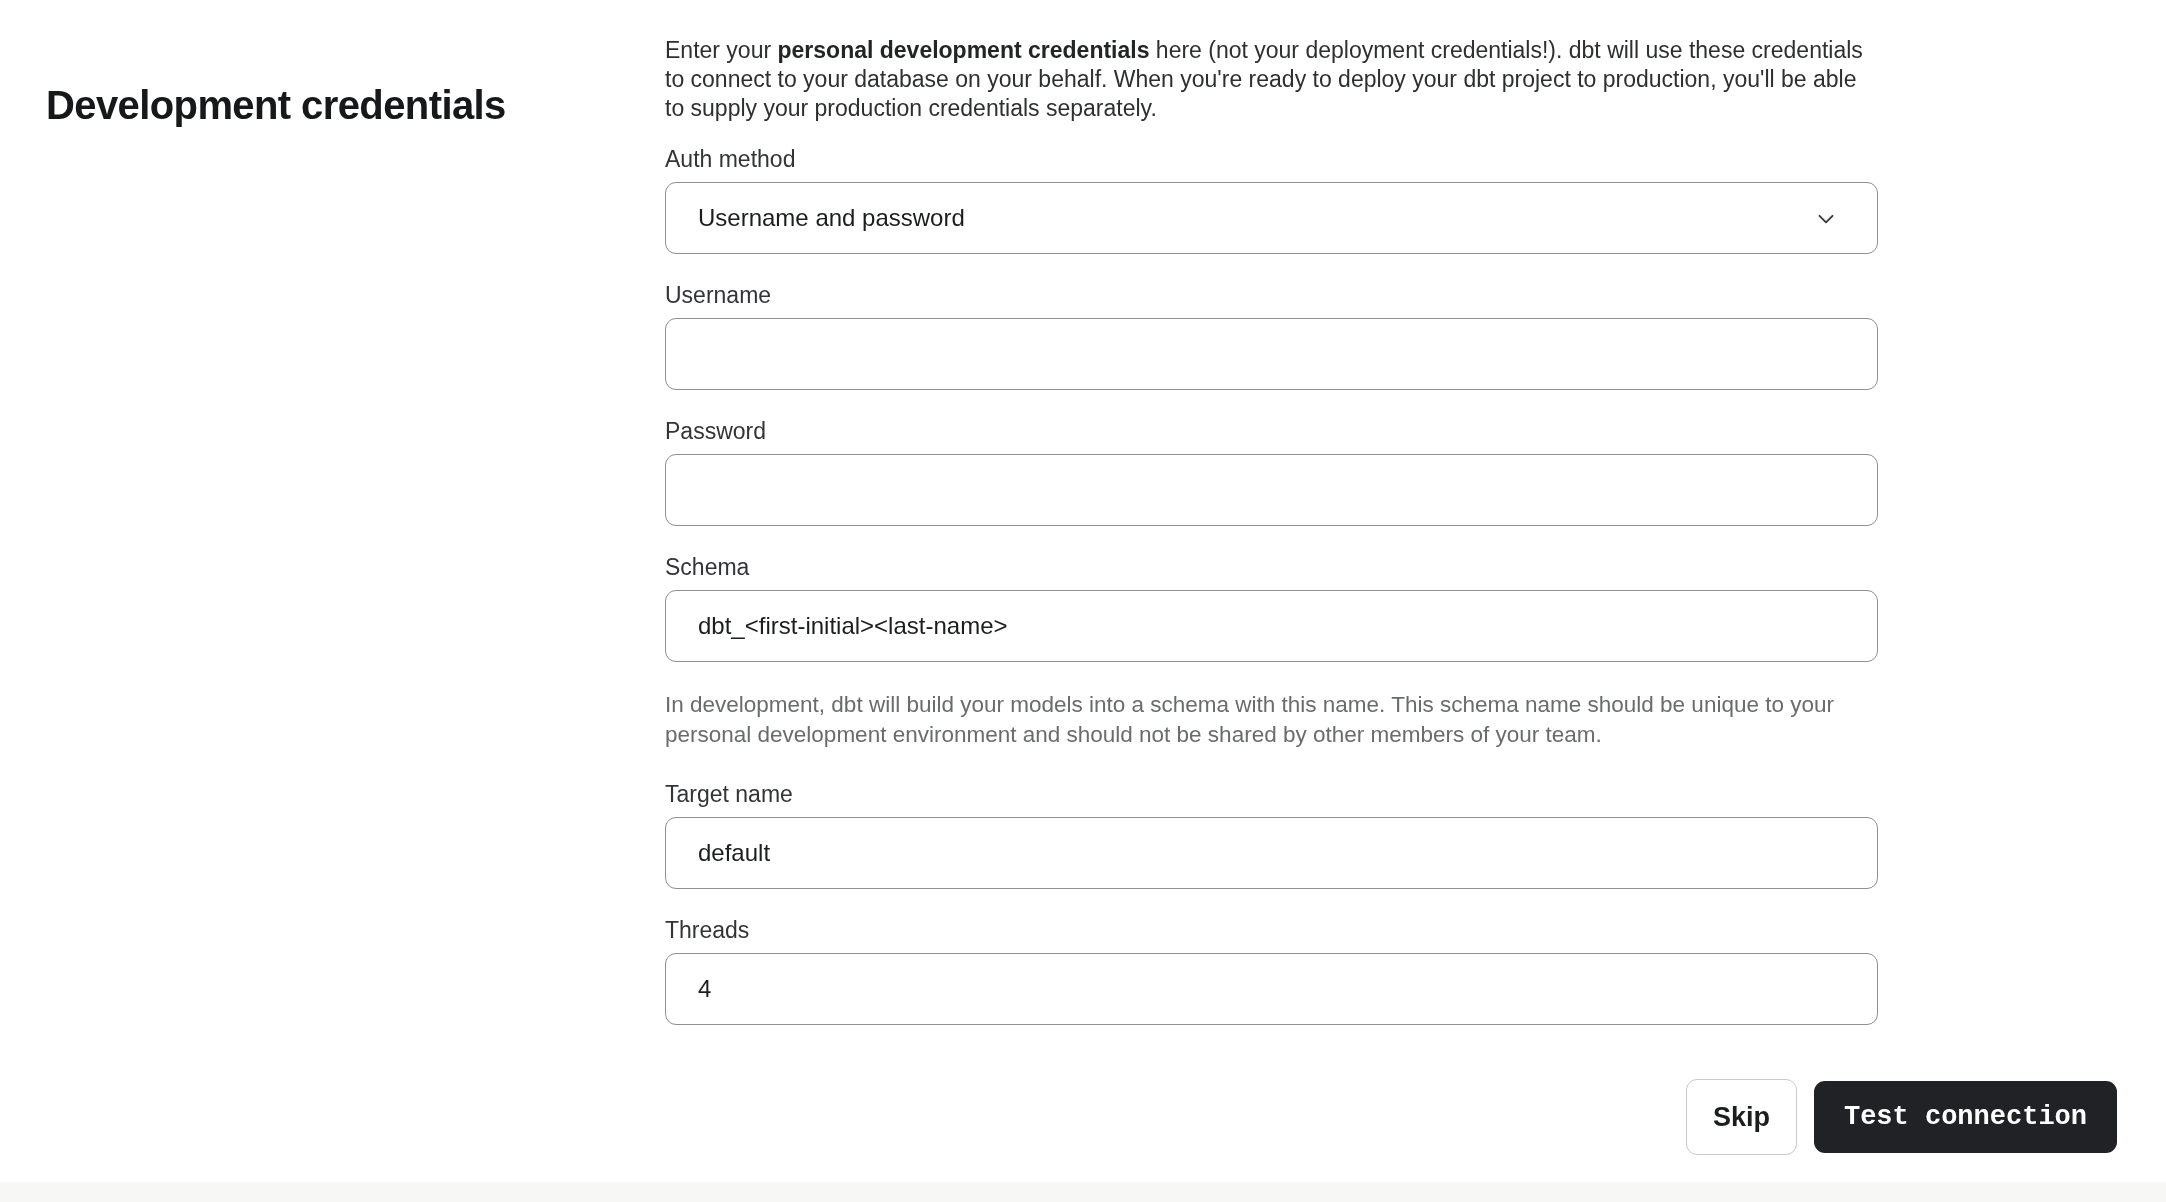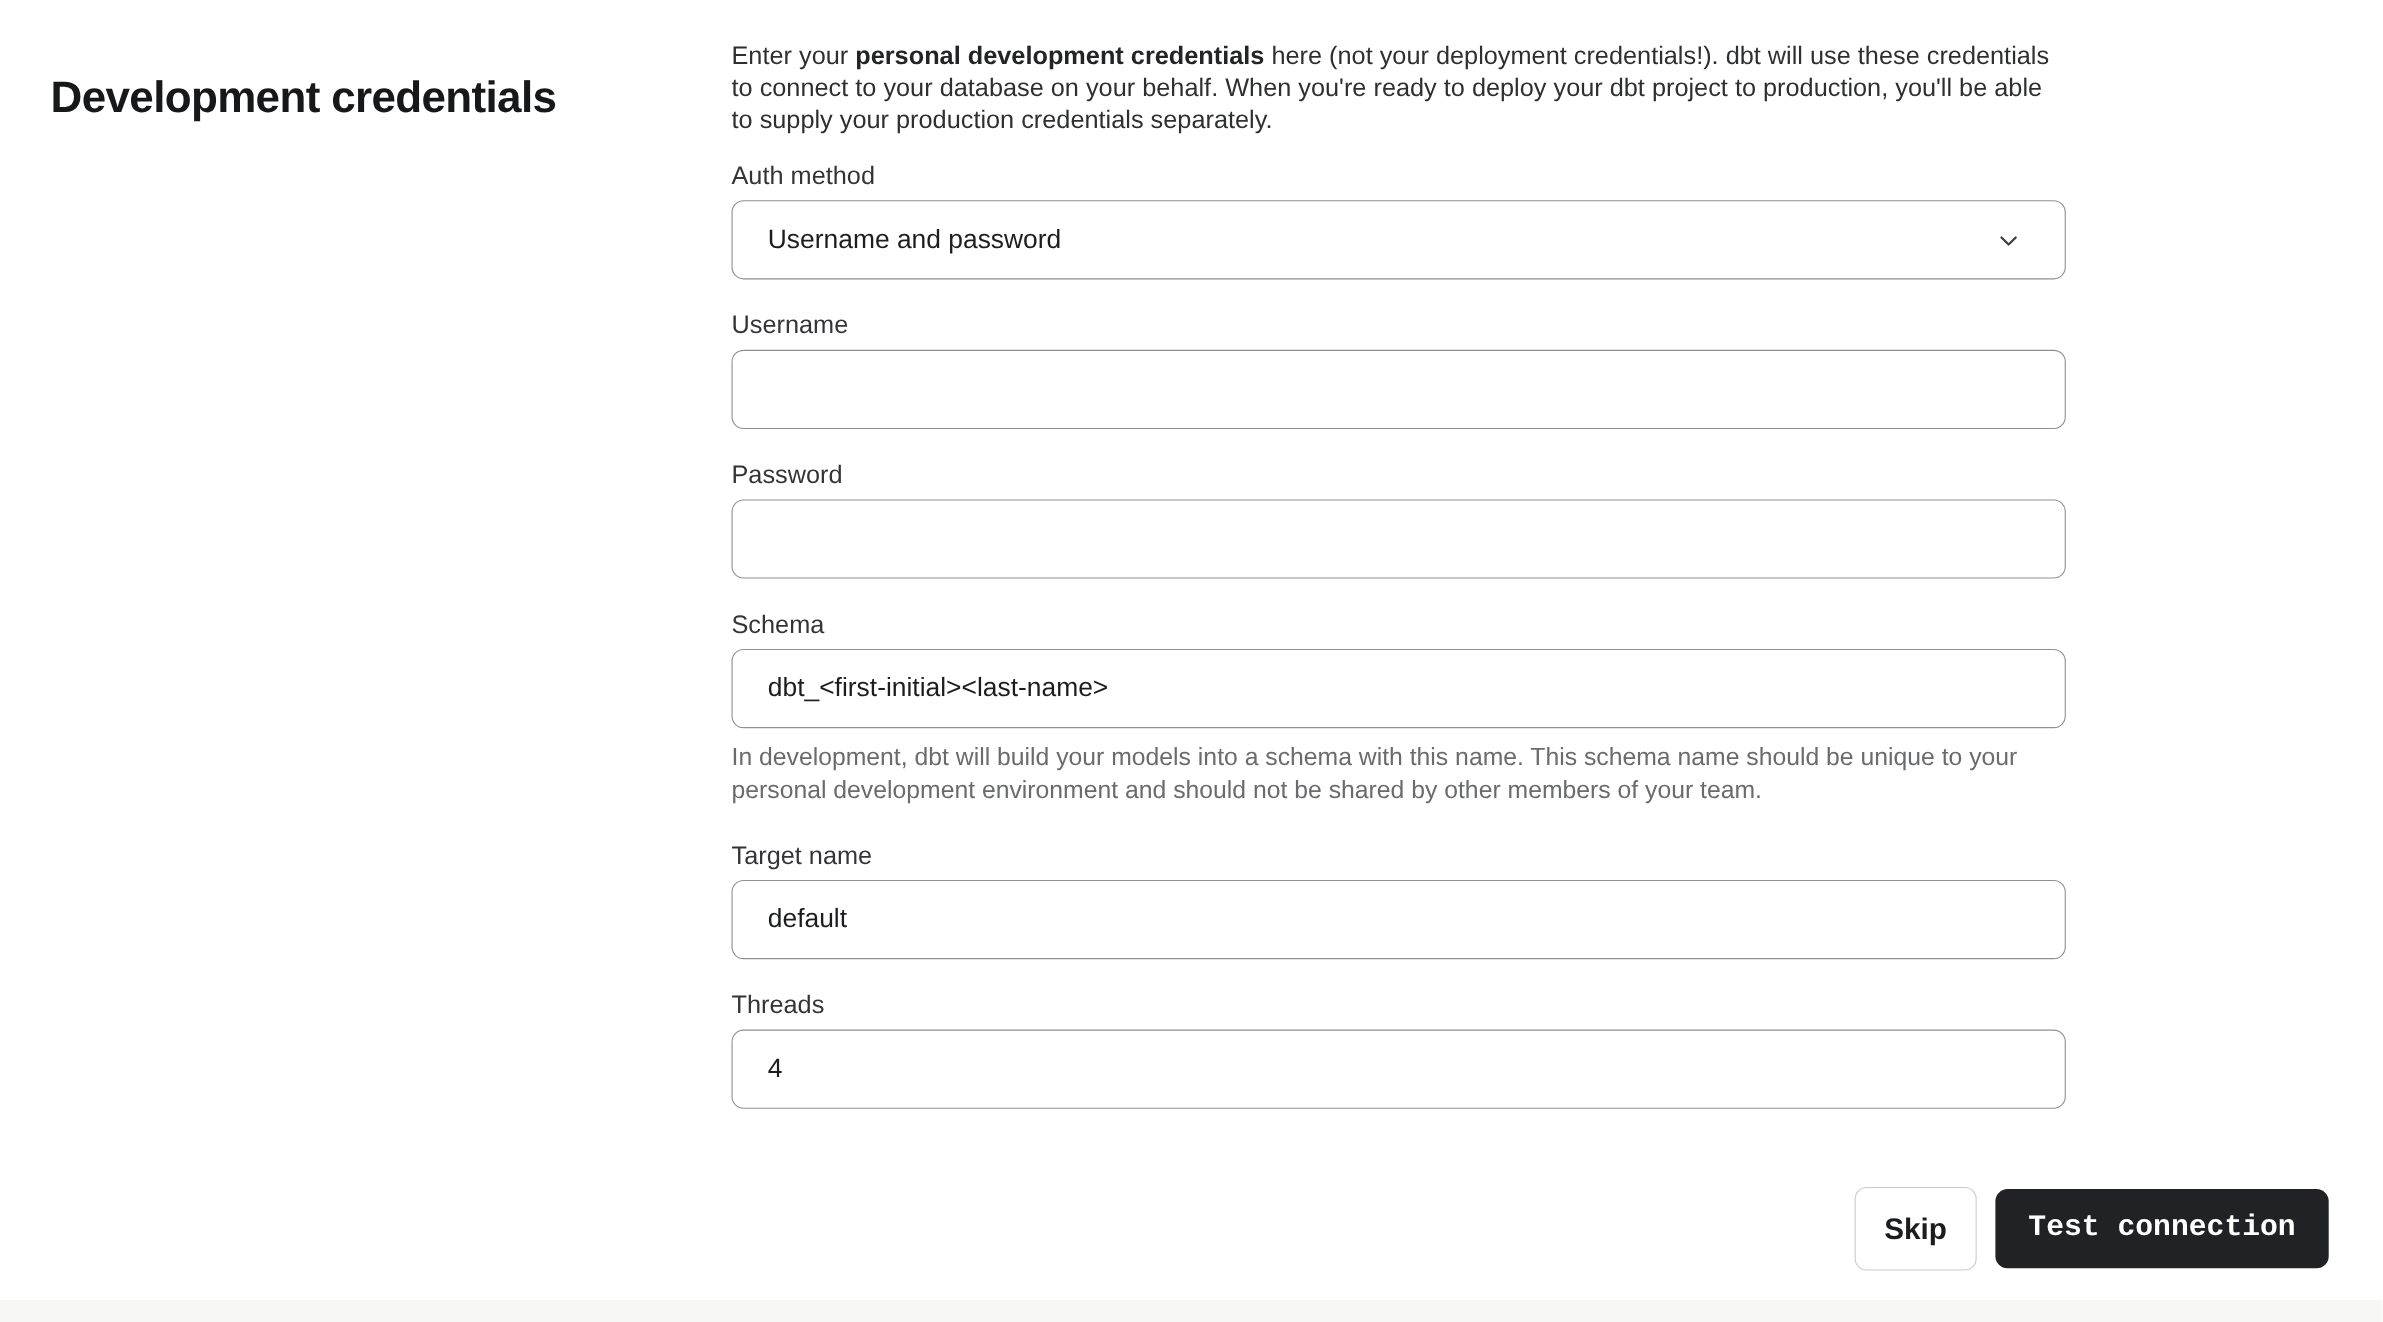--- a/index.html
+++ b/index.html
@@ -9,21 +9,21 @@
     width: 2166px;
     height: 1202px;
     background: #ffffff;
     font-family: "Liberation Sans", sans-serif;
     color: #17181a;
     overflow: hidden;
   }
   .page-title {
     position: absolute;
     left: 46px;
-    top: 40px;
+    top: 56px;
     font-size: 40px;
     font-weight: 700;
     letter-spacing: -0.6px;
     color: #17181a;
   }
   .form-col {
     position: absolute;
     left: 665px;
     top: 36px;
     width: 1213px;
@@ -59,21 +59,21 @@
   }
   .select {
     display: flex;
     align-items: center;
     justify-content: space-between;
     cursor: pointer;
   }
   .select-value { font-size: 24px; color: #1c1d1f; }
   .chevron { display: inline-flex; margin-right: 6px; }
   .help-text {
-    margin-top: 11px;
+    margin-top: 28px;
     font-size: 22.5px;
     line-height: 30px;
     color: #6a6b6d;
   }
   .actions {
     position: absolute;
     top: 1079px;
     right: 49px;
     display: flex;
     align-items: center;

